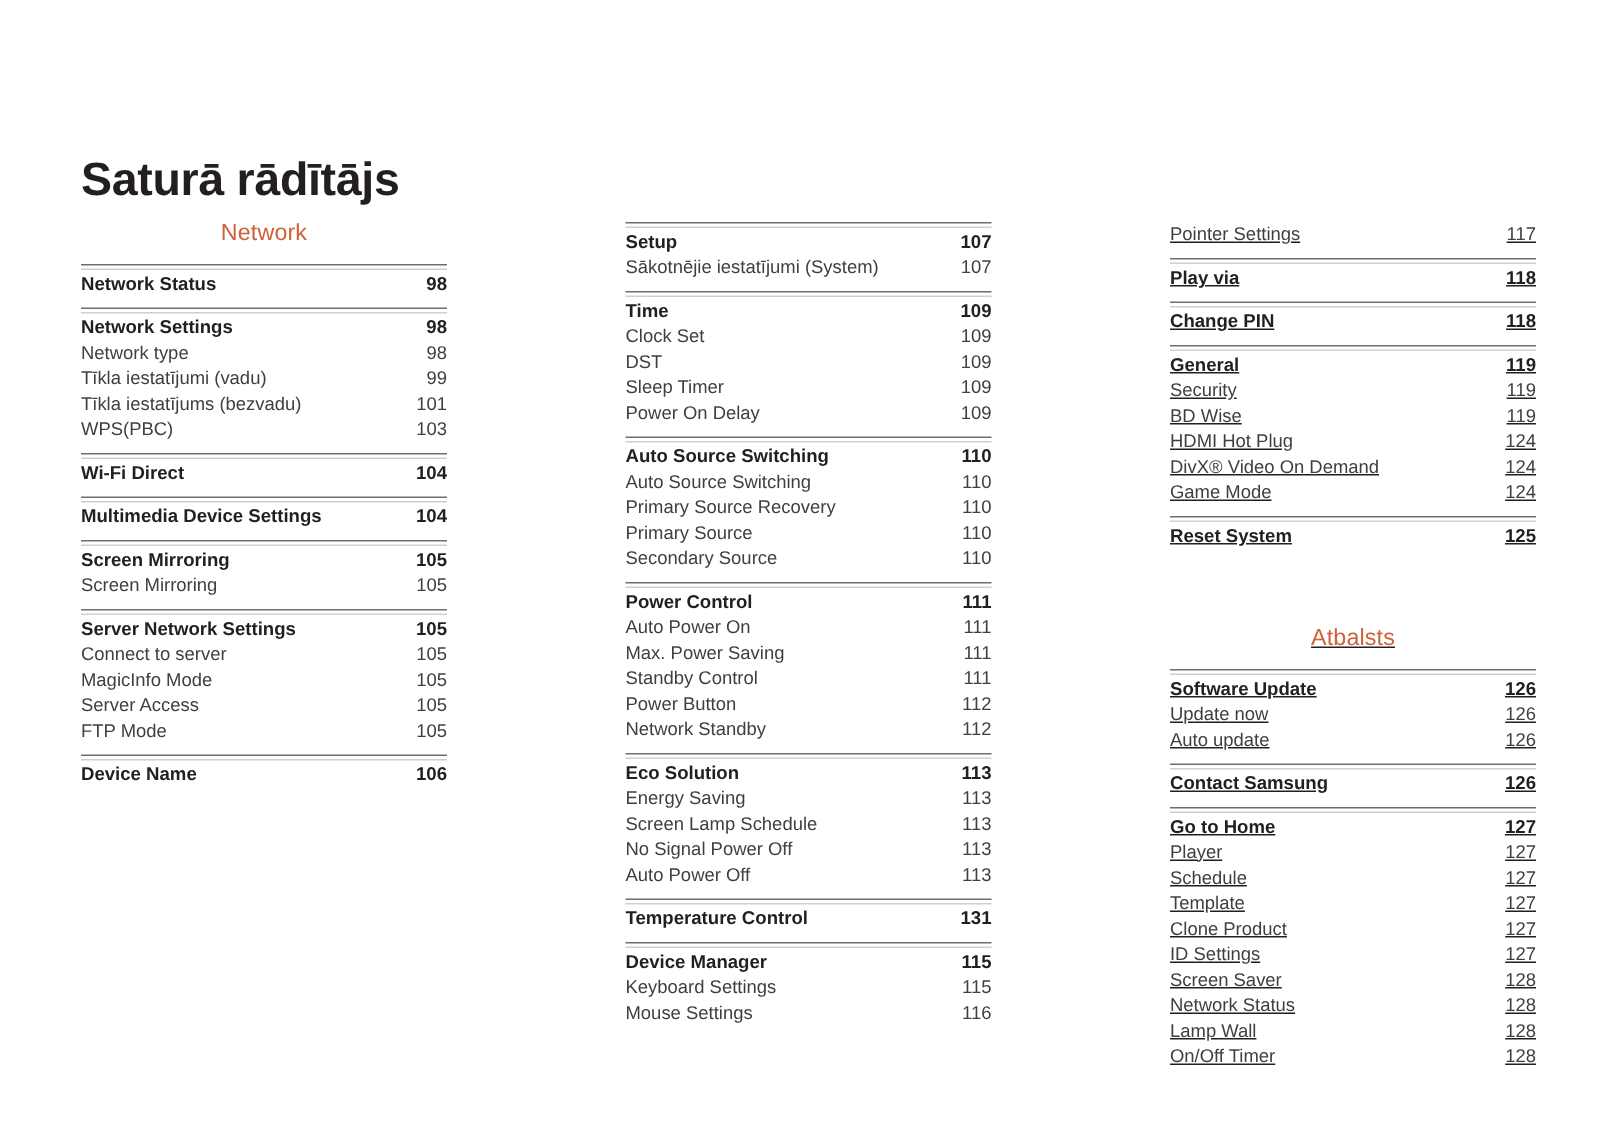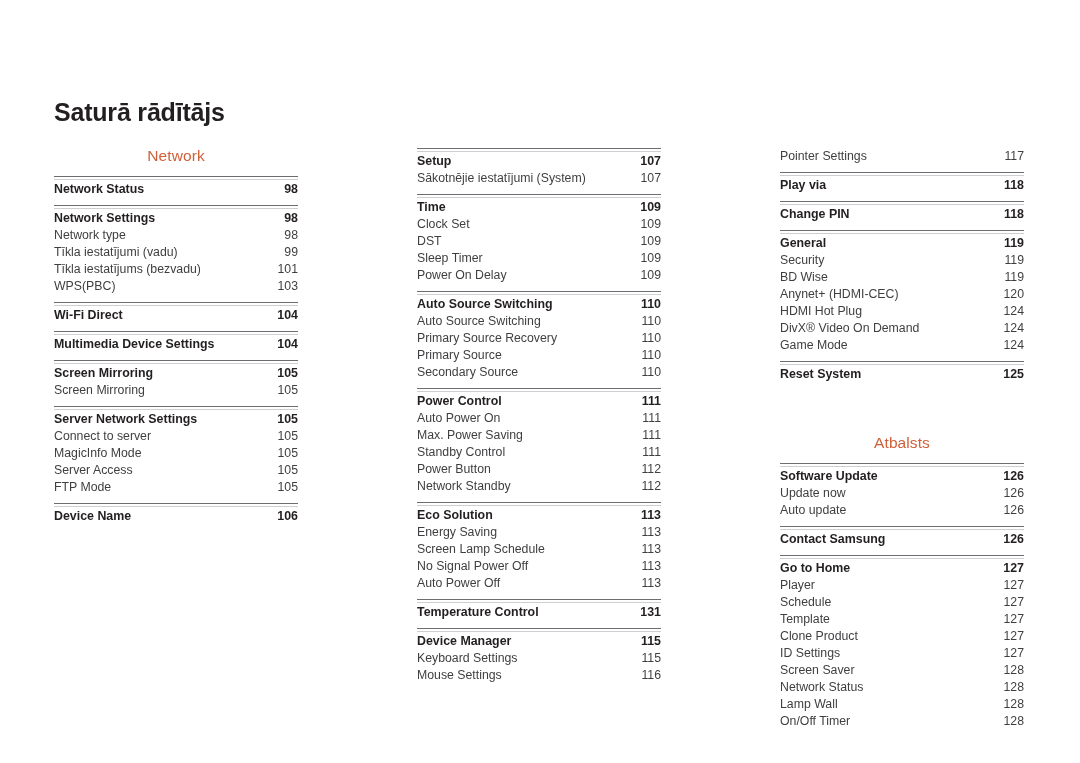--- a/index.html
+++ b/index.html
@@ -21,42 +21,42 @@
     height: 763px;
     background: #ffffff;
     overflow: hidden;
   }
 
   
   #page-title {
     position: absolute;
     left: 54px;
     top: 82px;
-    font-size: 25px;
+    font-size: 31px;
     font-weight: bold;
     letter-spacing: -0.2px;
     color: #231f20;
     line-height: 1.1;
   }
 
   
   .columns {
     position: absolute;
     left: 54px;
     top: 148px;
     width: 972px;
     display: flex;
     gap: 0;
   }
   .column {
     width: 244px;
     margin-right: 119px;
     text-align: center;
   }
-  .column:last-child { margin-right: 0; }
+  .column:last-child { margin-right: 0; text-decoration: underline; }
 
   
   .section-head {
     color: #cf6039;
     font-size: 15.5px;
     font-weight: normal;
     line-height: 1;
     margin-bottom: 12px;
     letter-spacing: 0.1px;
   }
@@ -341,24 +341,20 @@
           </div>
           <div class="row sub">
             <span class="label">Security</span>
             <span class="page">119</span>
           </div>
           <div class="row sub">
             <span class="label">BD Wise</span>
             <span class="page">119</span>
           </div>
           <div class="row sub">
-            <span class="label">Anynet+ (HDMI-CEC)</span>
-            <span class="page">120</span>
-          </div>
-          <div class="row sub">
             <span class="label">HDMI Hot Plug</span>
             <span class="page">124</span>
           </div>
           <div class="row sub">
             <span class="label">DivX® Video On Demand</span>
             <span class="page">124</span>
           </div>
           <div class="row sub">
             <span class="label">Game Mode</span>
             <span class="page">124</span>

